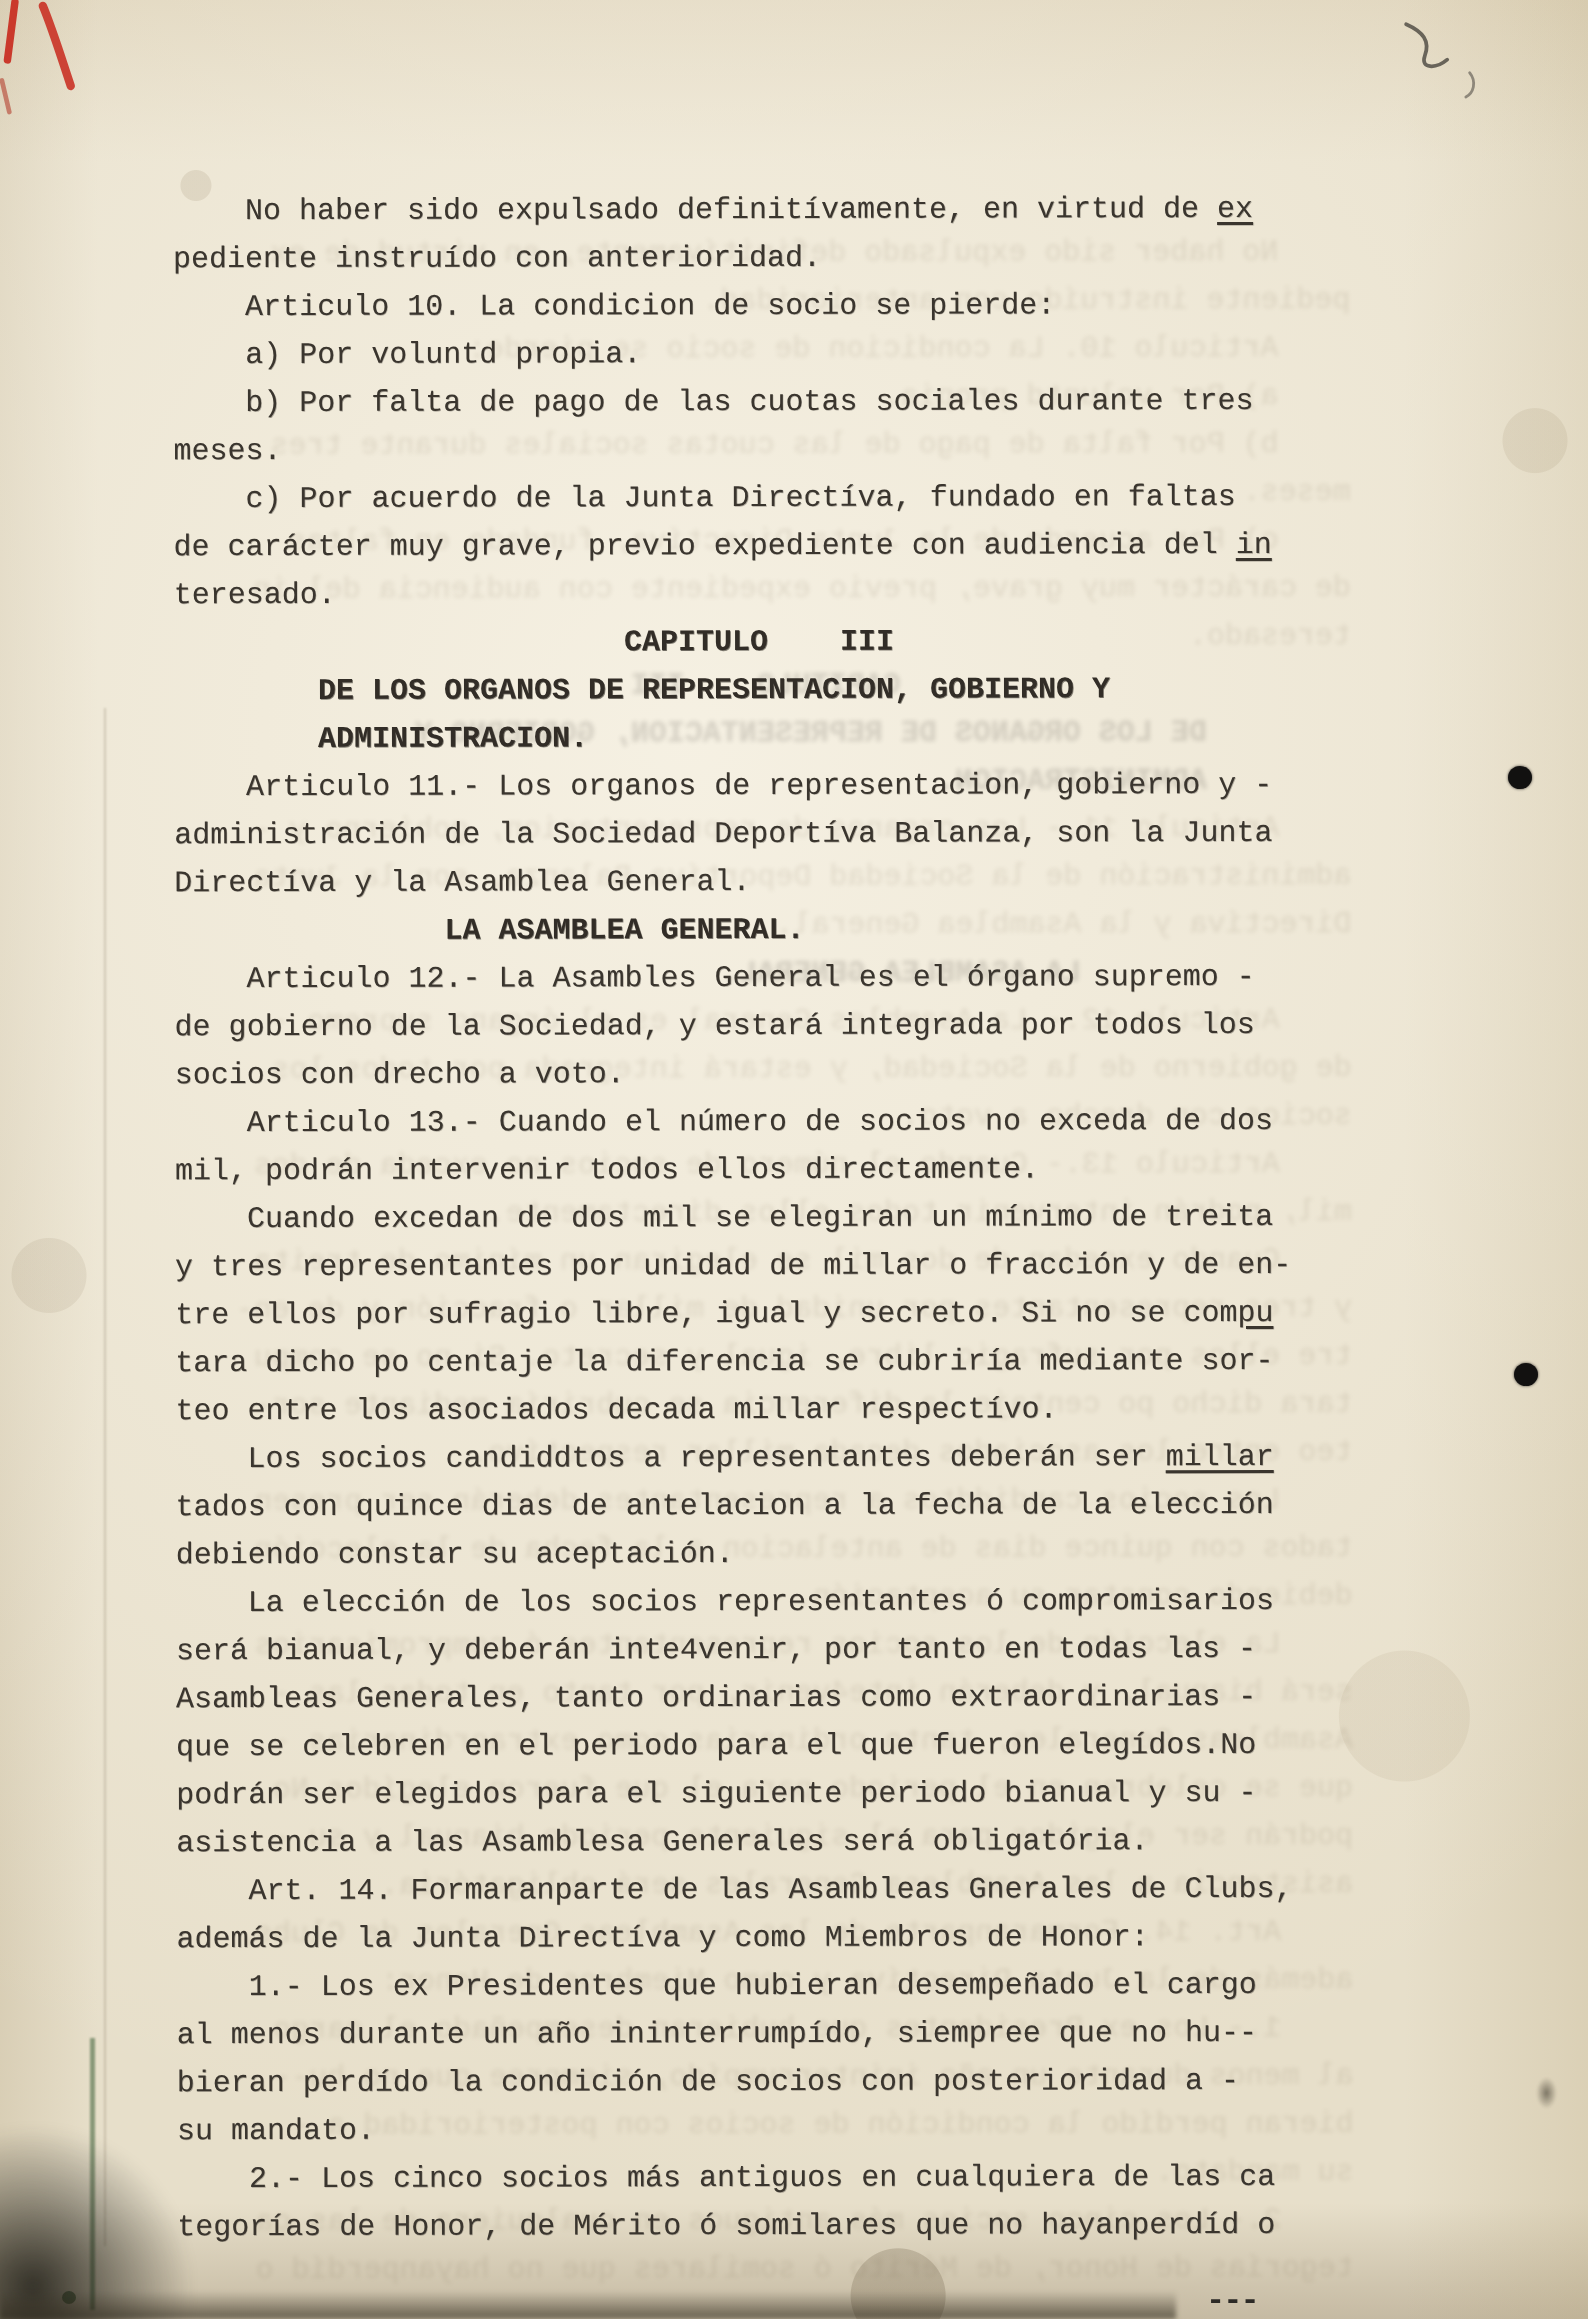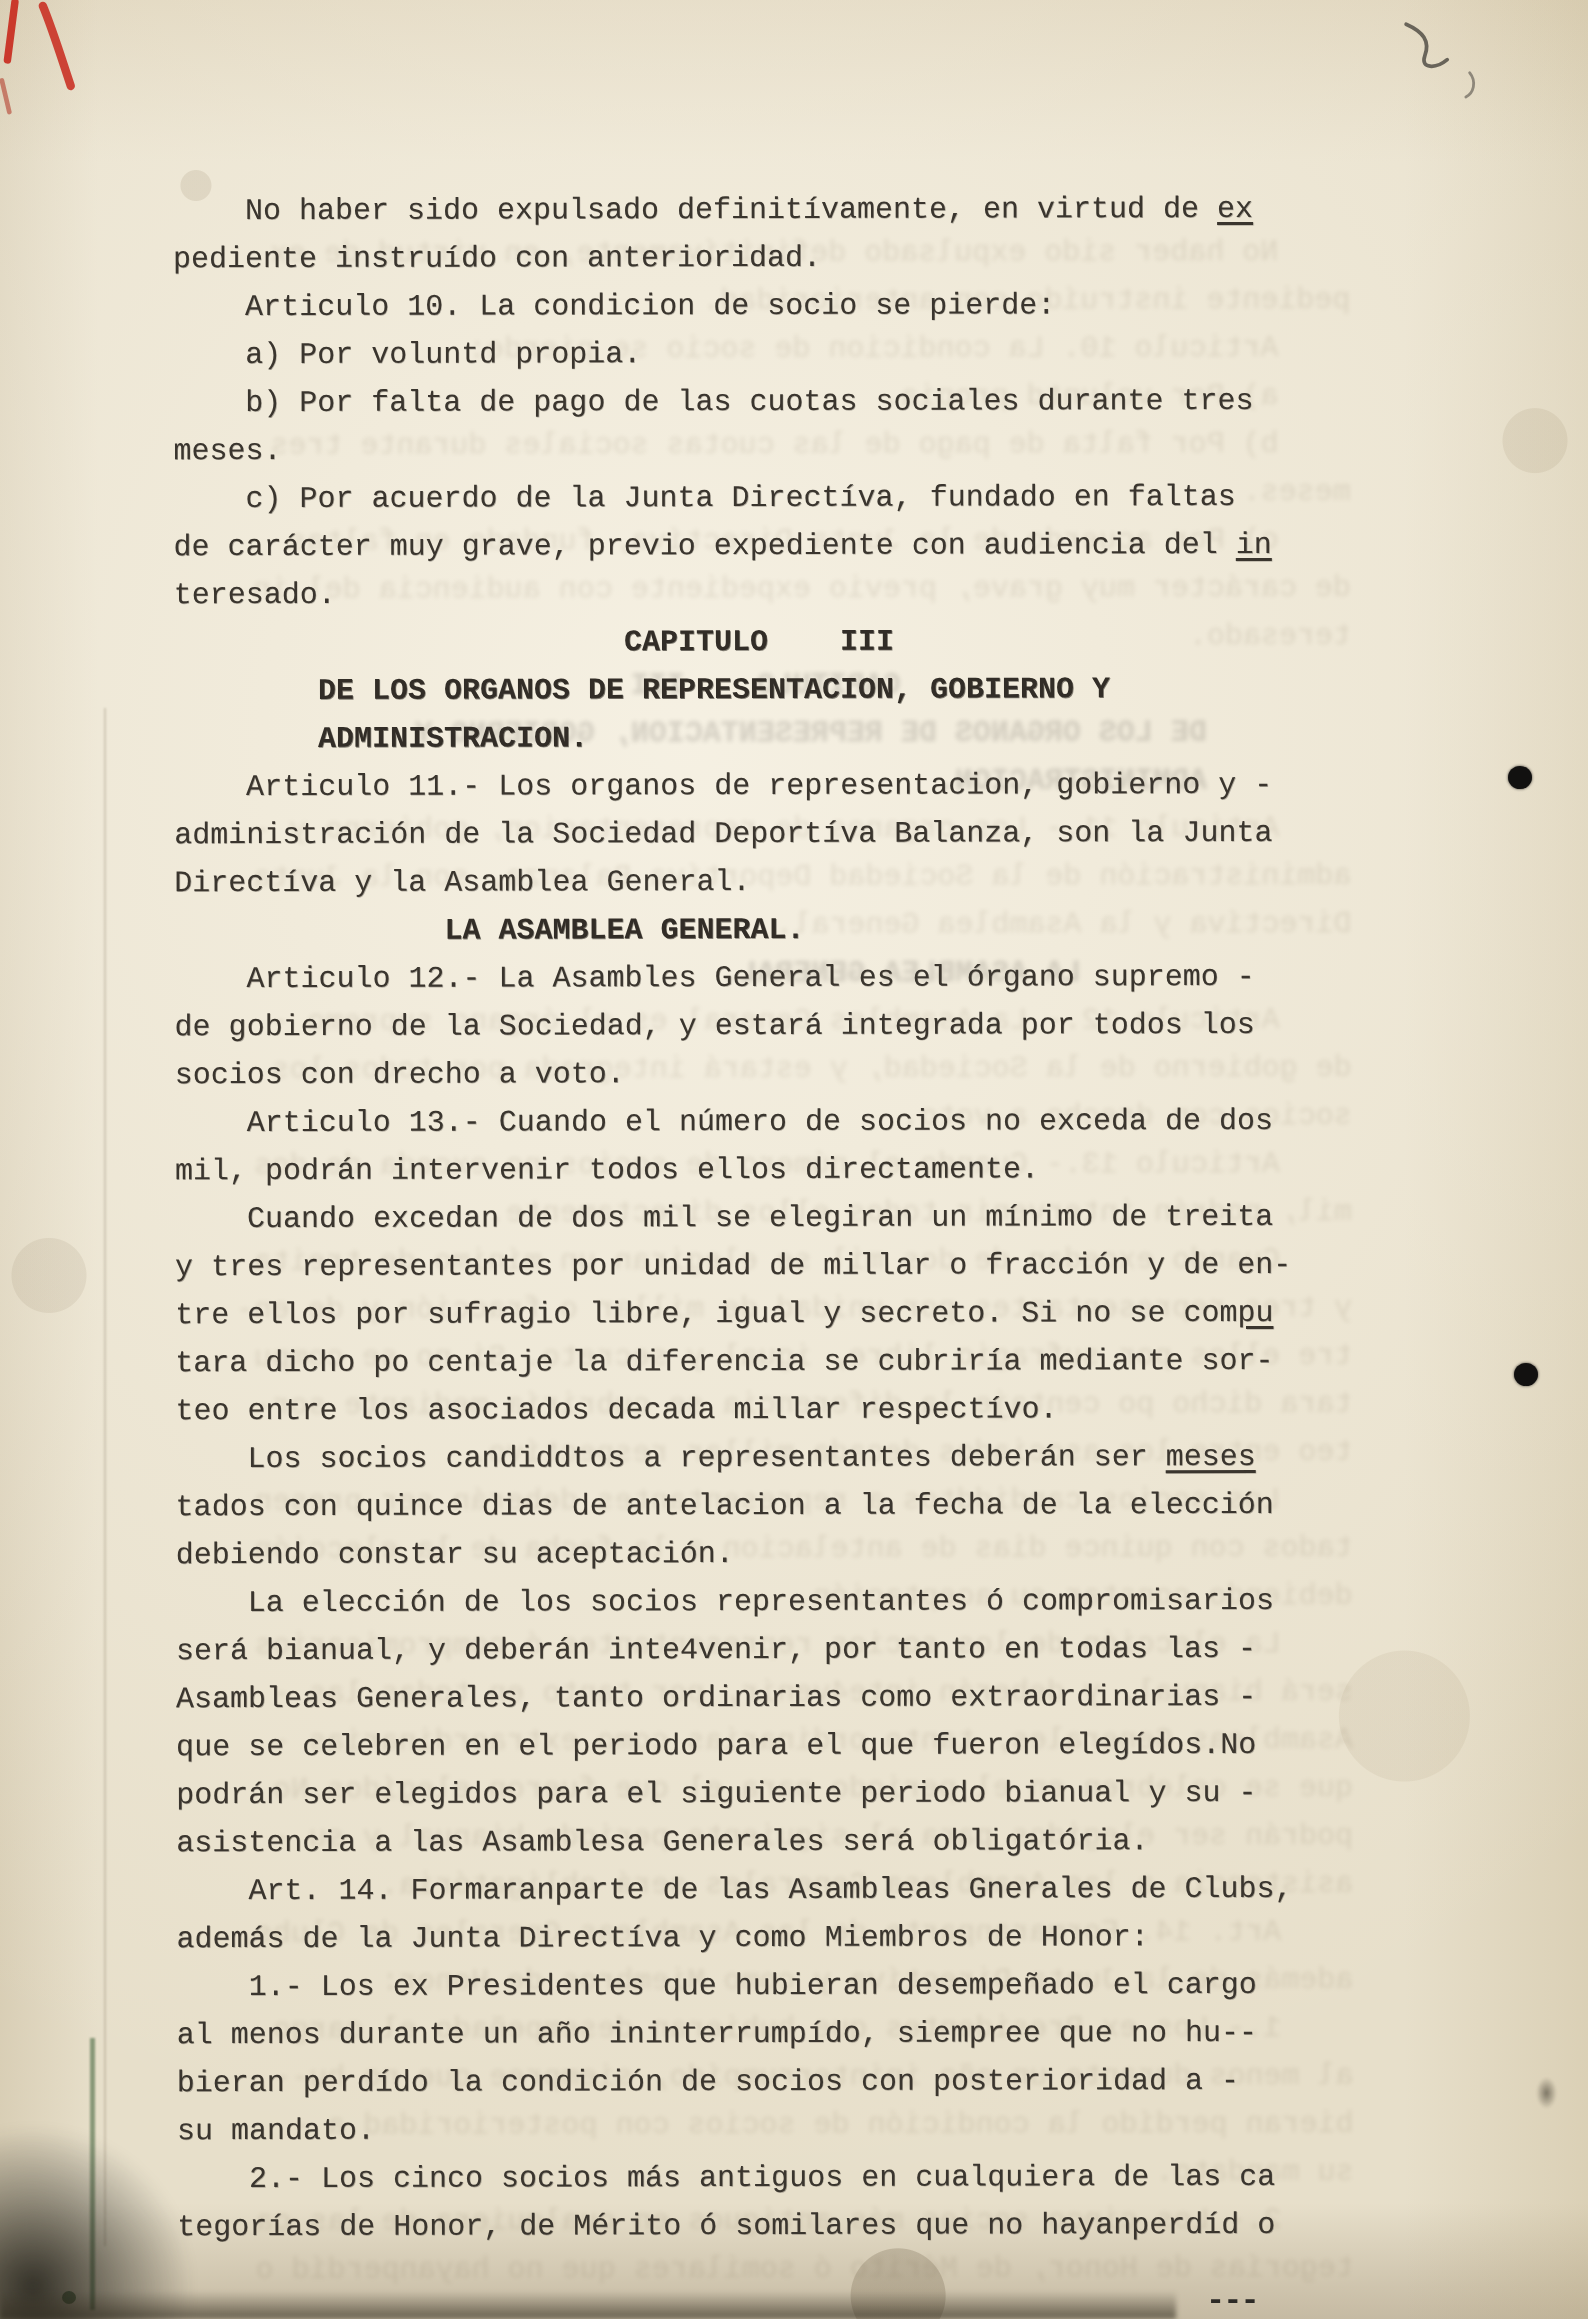--- a/index.html
+++ b/index.html
@@ -145,21 +145,21 @@
       <div class="line">    Articulo 12.- La Asambles General es el órgano supremo -</div>
       <div class="line">de gobierno de la Sociedad, y estará integrada por todos los</div>
       <div class="line">socios con drecho a voto.</div>
       <div class="line">    Articulo 13.- Cuando el número de socios no exceda de dos</div>
       <div class="line">mil, podrán intervenir todos ellos directamente.</div>
       <div class="line">    Cuando excedan de dos mil se elegiran un mínimo de treita</div>
       <div class="line">y tres representantes por unidad de millar o fracción y de en-</div>
       <div class="line">tre ellos por sufragio libre, igual y secreto. Si no se com<span class="ul">pu</span></div>
       <div class="line">tara dicho po centaje la diferencia se cubriría mediante sor-</div>
       <div class="line">teo entre los asociados decada millar respectívo.</div>
-      <div class="line">    Los socios candiddtos a representantes deberán ser <span class="ul">meses</span></div>
+      <div class="line">    Los socios candiddtos a representantes deberán ser <span class="ul">millar</span></div>
       <div class="line">tados con quince dias de antelacion a la fecha de la elección</div>
       <div class="line">debiendo constar su aceptación.</div>
       <div class="line">    La elección de los socios representantes ó compromisarios</div>
       <div class="line">será bianual, y deberán inte4venir, por tanto en todas las -</div>
       <div class="line">Asambleas Generales, tanto ordinarias como extraordinarias -</div>
       <div class="line">que se celebren en el periodo para el que fueron elegídos.No</div>
       <div class="line">podrán ser elegidos para el siguiente periodo bianual y su -</div>
       <div class="line">asistencia a las Asamblesa Generales será obligatória.</div>
       <div class="line">    Art. 14. Formaranparte de las Asambleas Gnerales de Clubs,</div>
       <div class="line">además de la Junta Directíva y como Miembros de Honor:</div>

